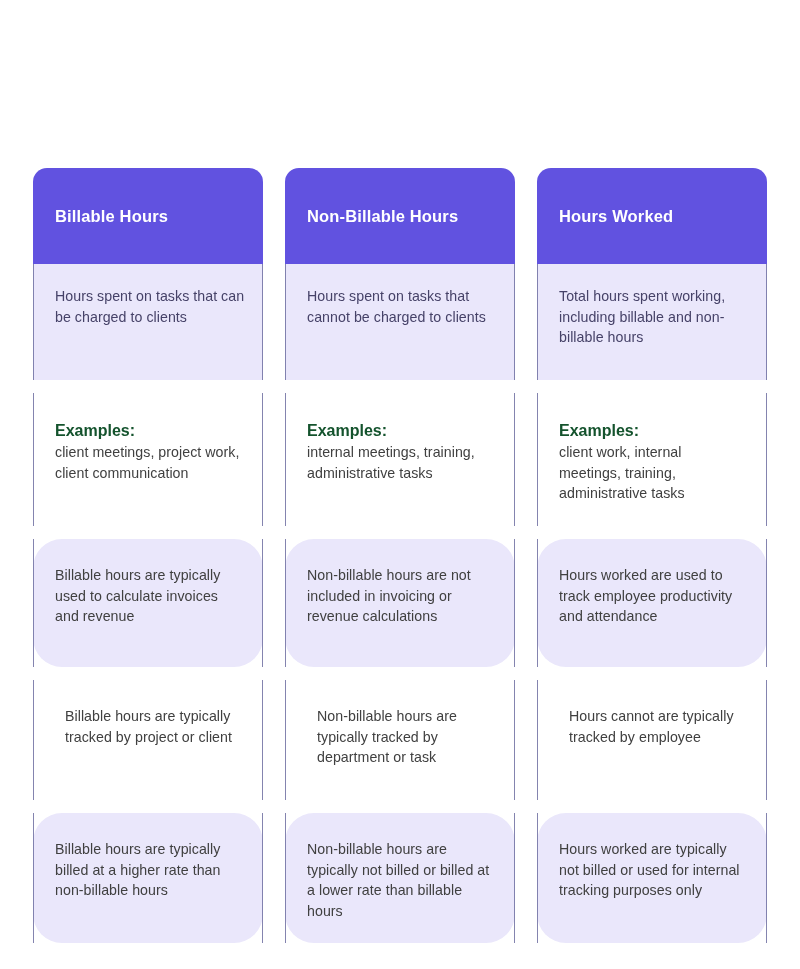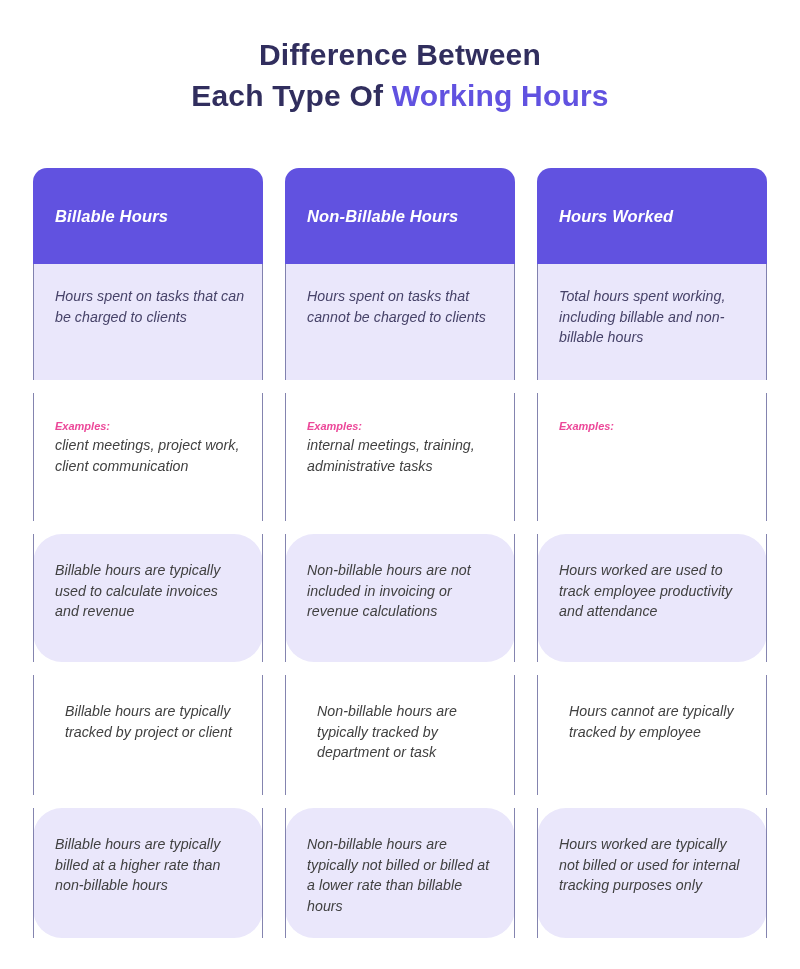--- a/index.html
+++ b/index.html
@@ -40,21 +40,20 @@
 
   
   .grid {
     position: absolute;
     left: 33px;
     top: 168px;
     width: 592px;
     display: flex;
     flex-direction: column;
     gap: 13px;
-    font-style: italic;
   }
 
   .row {
     display: flex;
     gap: 22px;
   }
 
   .cell {
     position: relative;
     width: 230px;
@@ -132,23 +131,23 @@
   .cell.bg-lav   { background: #eae7fb; border-radius: 29px; }
 
   .cell-text {
     font-size: 14.2px;
     line-height: 1.45;
     color: #404040;
     letter-spacing: 0.05px;
     white-space: pre-line;
   }
   .cell-label {
-    font-size: 11px;
+    font-size: 16px;
     line-height: 1.45;
-    color: #ec4899;
+    color: #14532d;
     font-weight: 700;
     display: block;
   }
   .desc-text {
     font-size: 14.2px;
     line-height: 1.45;
     color: #464268;
     letter-spacing: 0.05px;
     white-space: pre-line;
   }
@@ -158,24 +157,20 @@
   .row-2 .cell.content-cell { min-height: 128px; }
   .row-3 .cell.content-cell { min-height: 128px; }
   .row-4 .cell.content-cell { min-height: 120px; padding-left: 32px; }
   .row-5 .cell.content-cell { min-height: 126px; }
 </style>
 </head>
 <body>
 
 <div class="page">
 
-  <div class="title-block">
-    <div class="title-line">Difference Between</div>
-    <div class="title-line"><span>Each Type Of </span><span class="title-accent">Working Hours</span></div>
-  </div>
 
   <div class="grid">
 
     <div class="row row-1">
       <div class="cell header-cell">
         <div class="card-head">
           <div class="card-head-title">Billable Hours</div>
         </div>
         <div class="card-body">
           <div class="desc-text">Hours spent on tasks that can be charged to clients</div>
@@ -203,20 +198,21 @@
       <div class="cell content-cell bg-white">
         <span class="cell-label">Examples:</span>
         <span class="cell-text">client meetings, project work, client communication</span>
       </div>
       <div class="cell content-cell bg-white">
         <span class="cell-label">Examples:</span>
         <span class="cell-text">internal meetings, training, administrative tasks</span>
       </div>
       <div class="cell content-cell bg-white">
         <span class="cell-label">Examples:</span>
+        <span class="cell-text">client work, internal meetings, training, administrative tasks</span>
       </div>
     </div>
 
     <div class="row row-3">
       <div class="cell content-cell bg-lav">
         <span class="cell-text">Billable hours are typically used to calculate invoices and revenue</span>
       </div>
       <div class="cell content-cell bg-lav">
         <span class="cell-text">Non-billable hours are not included in invoicing or revenue calculations</span>
       </div>

